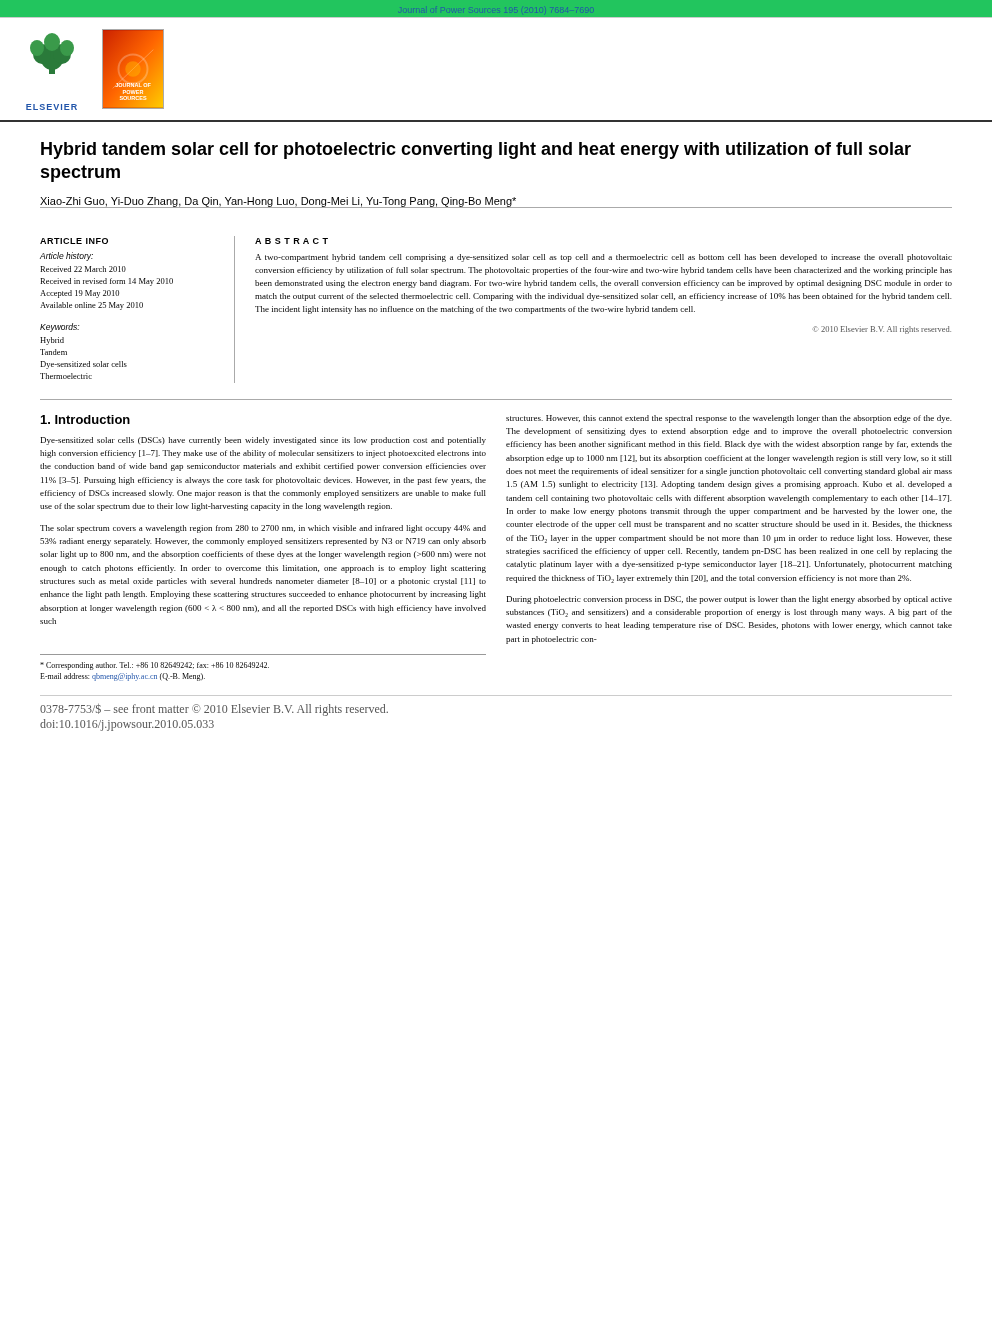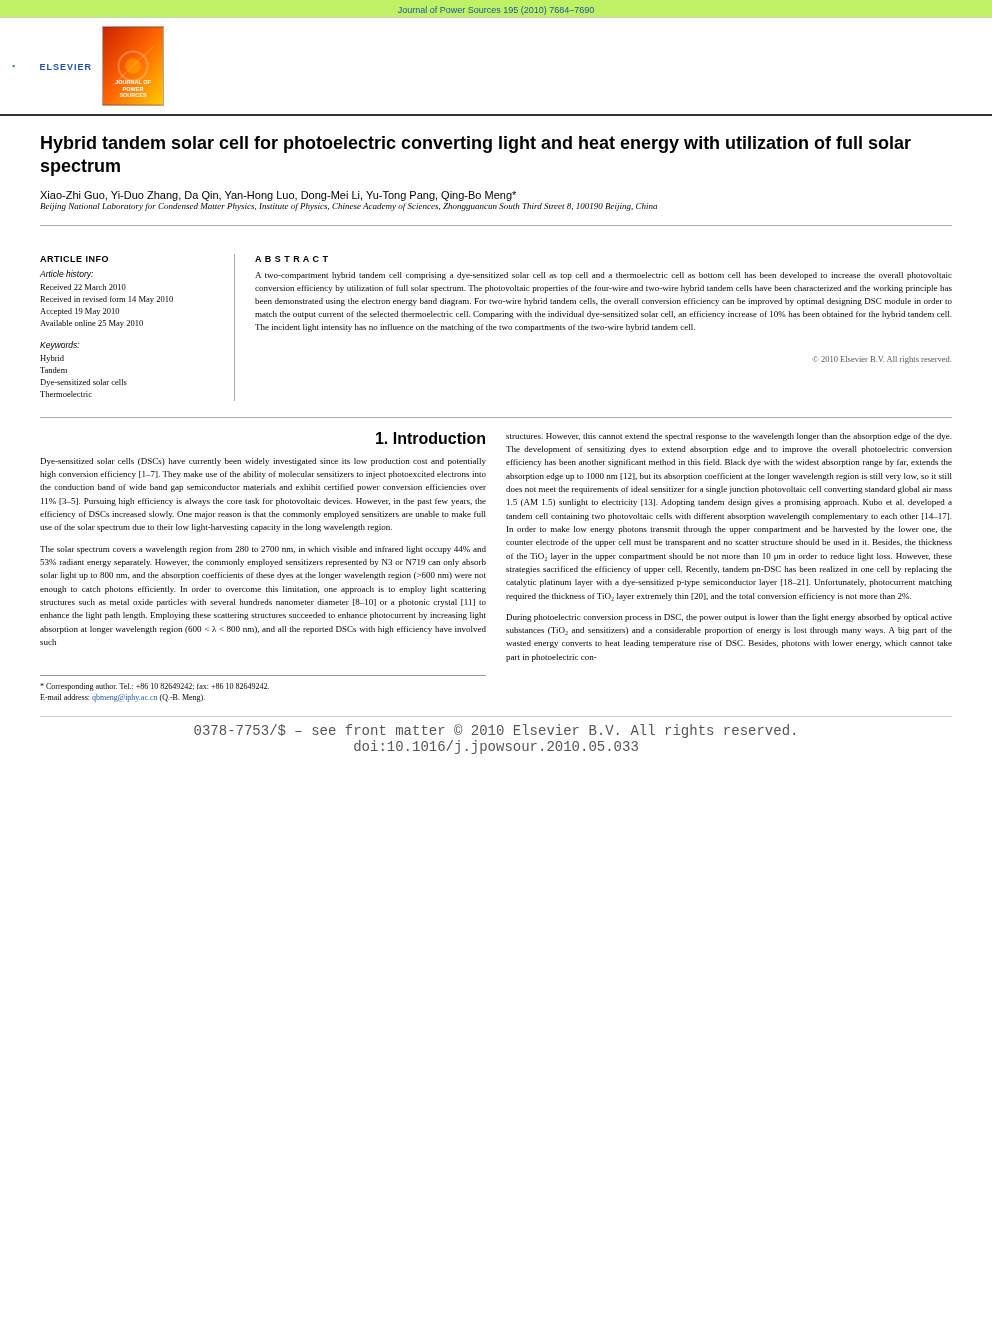--- a/index.html
+++ b/index.html
@@ -7,21 +7,21 @@
       background: #fff;
       font-family: 'Times New Roman', Times, serif;
       font-size: 10px;
       color: #000;
       width: 992px;
       min-height: 1323px;
     }
 
     
     .top-bar {
-      background: #bef264;
+      background: #22c55e;
       text-align: center;
       padding: 4px 0 2px 0;
       border-bottom: 1px solid #ccc;
     }
     .top-bar a {
       color: #2255aa;
       font-size: 9px;
       text-decoration: none;
       font-family: Arial, sans-serif;
     }
@@ -161,47 +161,46 @@
       font-size: 9px;
       line-height: 1.45;
       text-align: justify;
       color: #000;
     }
 
     .copyright-line {
       font-size: 8.5px;
       color: #555;
       text-align: right;
-      margin-top: 20px;
+      margin-top: 8px;
     }
 
     
     .section-divider {
       border: none;
       border-top: 1px solid #aaa;
       margin: 6px 0 12px 0;
     }
 
     
     .body-columns {
       display: flex;
       gap: 20px;
     }
 
     .body-col {
       flex: 1;
     }
 
     .section-heading {
-      font-size: 16px;
+      font-size: 13px;
       font-weight: bold;
       color: #000;
       margin-bottom: 7px;
       font-family: Arial, sans-serif;
-      text-align: right;
     }
 
     .body-text {
       font-size: 9px;
       line-height: 1.48;
       text-align: justify;
       color: #000;
       margin-bottom: 8px;
     }
 
@@ -218,30 +217,29 @@
     }
     .footnote-text a { color: #2255aa; text-decoration: none; }
 
     
     .bottom-bar {
       margin-top: 12px;
       padding-top: 6px;
       border-top: 1px solid #ccc;
     }
     .bottom-bar-text {
-      font-size: 14px;
+      font-size: 12px;
       color: #555;
-      font-family: Liberation Mono, monospace;
-      text-align: center;
+      font-family: Liberation Serif, serif;
     }
 
     
     .elsevier-box {
       display: flex;
-      flex-direction: row;
+      flex-direction: column;
       align-items: center;
       width: 80px;
       gap: 24px;
     }
     .elsevier-tree {
       width: 60px;
       height: 50px;
     }
     .elsevier-label {
       font-size: 9px;
@@ -296,21 +294,20 @@
     <div class="journal-cover-text" style="position:absolute; bottom:4px; left:2px; right:2px; font-size:5.5px; color:#fff; font-family:Arial,sans-serif; text-align:center; line-height:1.2;">JOURNAL OF<br>POWER<br>SOURCES</div>
   </div>
 </div>
 
 <div class="main-content">
 
   <div class="article-title">Hybrid tandem solar cell for photoelectric converting light and heat energy with utilization of full solar spectrum</div>
 
   <div class="authors">Xiao-Zhi Guo, Yi-Duo Zhang, Da Qin, Yan-Hong Luo, Dong-Mei Li, Yu-Tong Pang, Qing-Bo Meng*</div>
 
-  <div class="affiliation">Beijing National Laboratory for Condensed Matter Physics, Institute of Physics, Chinese Academy of Sciences, Zhongguancun South Third Street 8, 100190 Beijing, China</div>
 
   <div class="info-abstract">
 
     <div class="article-info-col">
       <div class="info-section-title">ARTICLE INFO</div>
 
       <div class="info-label">Article history:</div>
       <div class="info-value">Received 22 March 2010</div>
       <div class="info-value">Received in revised form 14 May 2010</div>
       <div class="info-value">Accepted 19 May 2010</div>

